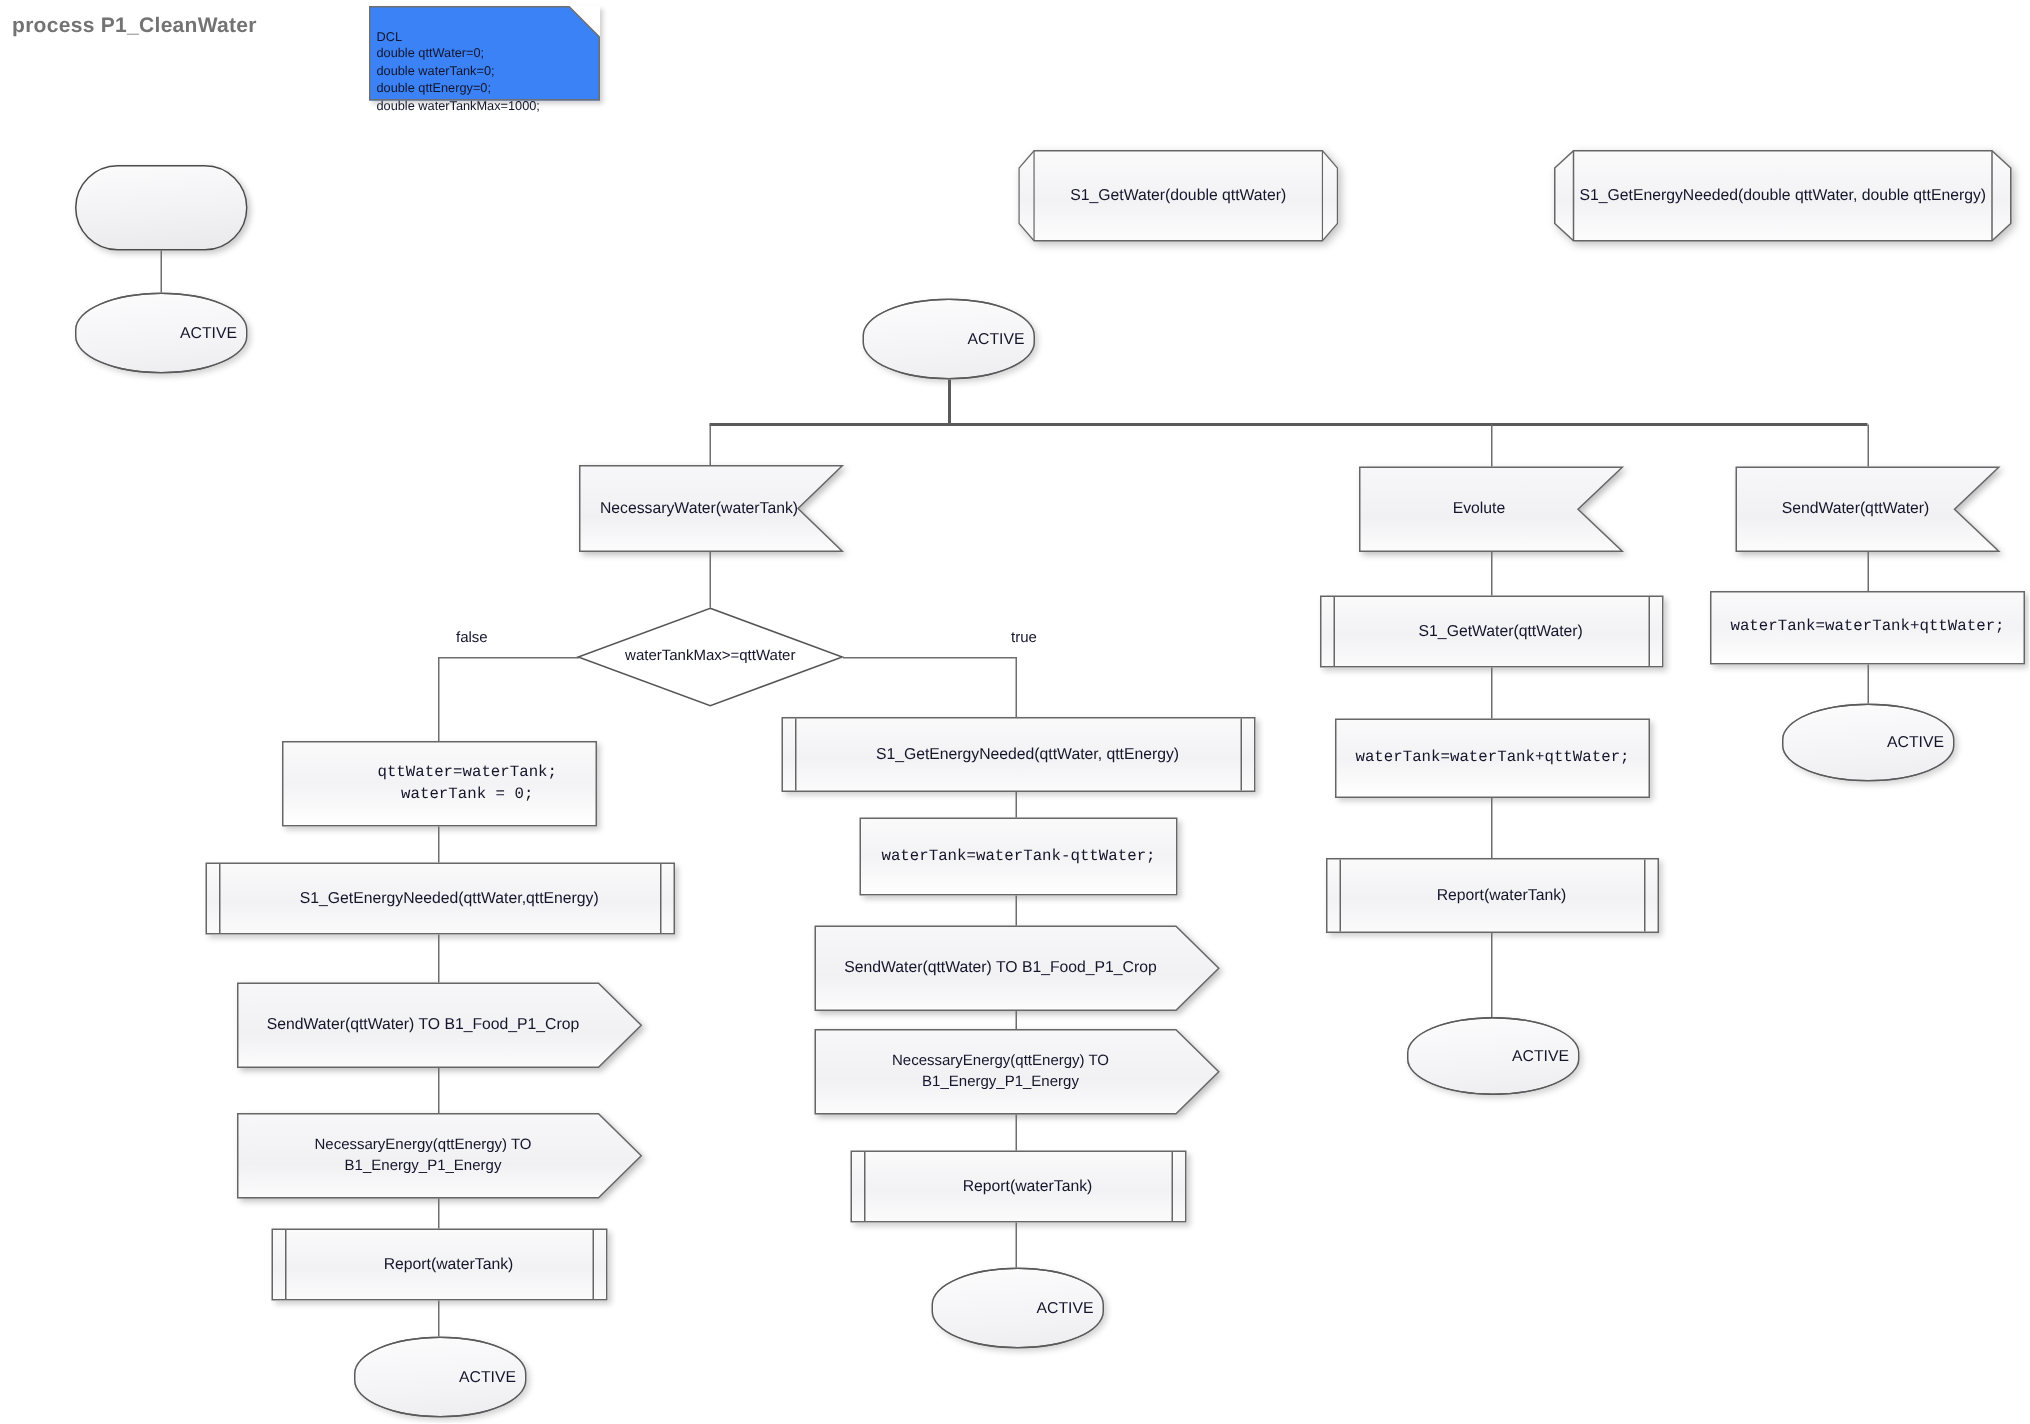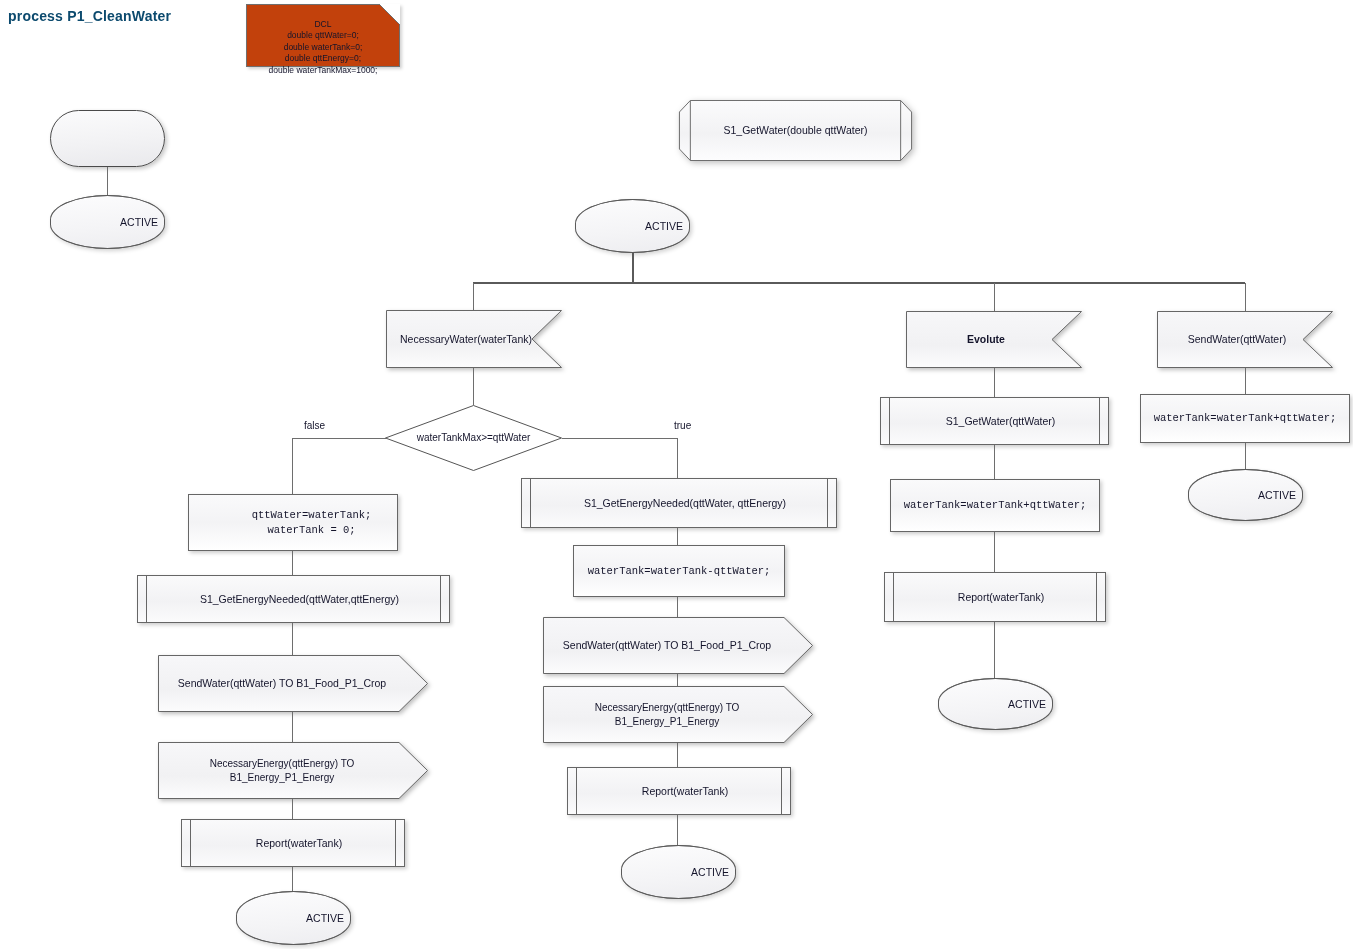--- a/index.html
+++ b/index.html
@@ -33,35 +33,35 @@
   }
   .node .lbl { position: relative; z-index: 3; padding: 0 6px; }
 
   
   #title {
     position: absolute;
     left: 8px; top: 8px;
     font-size: 14px;
     font-weight: bold;
     letter-spacing: .2px;
-    color: #0c4a6e;
+    color: #737373;
   }
 
   
   .note {
     position: absolute;
     box-sizing: border-box;
-    background: #c2410c;
+    background: #3b82f6;
     border: 1px solid #6f6f6f;
     font-size: 8.5px;
     line-height: 1.36;
     color: #14142b;
     padding: 2px 4px;
     white-space: pre-line;
-    text-align: center;
+    text-align: left;
     box-shadow: 2px 2px 3px rgba(0,0,0,.18);
   }
   .note .foldline {
     position: absolute;
     right: -1px; top: -1px;
     width: 21px; height: 21px;
     pointer-events: none;
   }
 
   
@@ -162,35 +162,49 @@
 double waterTank=0;
 double qttEnergy=0;
 double waterTankMax=1000;</span>
     <svg class="foldline" viewBox="0 0 21 21">
       <path d="M0 0 L21 21 L21 0 Z" fill="#ffffff" stroke="none"></path>
       <path d="M0 0 L21 21" stroke="#6f6f6f" stroke-width="1" fill="none"></path>
       <path d="M21 0 L0 0 L0 21" stroke="none" fill="none"></path>
     </svg>
   </div>
 
-  <div class="node decl" style="left:679px; top:100px; width:233px; height:61px;">
+  <div class="node decl" style="left:679px; top:100px; width:213px; height:61px;">
     <svg class="shp" viewBox="0 0 267 61" preserveAspectRatio="none">
       <defs>
           <linearGradient id="gDecl1" x1="0" y1="0" x2="0" y2="1">
         <stop offset="0" stop-color="#fbfbfc"></stop>
             <stop offset=".55" stop-color="#f2f2f4"></stop>
             <stop offset="1" stop-color="#fdfdfe"></stop>
       </linearGradient>
         </defs>
       <path d="M13 0.5 L254 0.5 L266.5 12 L266.5 49 L254 60.5 L13 60.5 L0.5 49 L0.5 12 Z" fill="url(#gDecl1)" stroke="#666" stroke-width="1"></path>
       <path d="M13 0.5 L13 60.5 M254 0.5 L254 60.5" stroke="#666" stroke-width="1" fill="none"></path>
     </svg>
     <span class="lbl">S1_GetWater(double qttWater)</span>
   </div>
 
+  <div class="node decl" style="left:1036px; top:100px; width:305px; height:61px;">
+    <svg class="shp" viewBox="0 0 305 61" preserveAspectRatio="none">
+      <defs>
+          <linearGradient id="gDecl2" x1="0" y1="0" x2="0" y2="1">
+        <stop offset="0" stop-color="#fbfbfc"></stop>
+            <stop offset=".55" stop-color="#f2f2f4"></stop>
+            <stop offset="1" stop-color="#fdfdfe"></stop>
+      </linearGradient>
+        </defs>
+      <path d="M13 0.5 L292 0.5 L304.5 12 L304.5 49 L292 60.5 L13 60.5 L0.5 49 L0.5 12 Z" fill="url(#gDecl2)" stroke="#666" stroke-width="1"></path>
+      <path d="M13 0.5 L13 60.5 M292 0.5 L292 60.5" stroke="#666" stroke-width="1" fill="none"></path>
+    </svg>
+    <span class="lbl">S1_GetEnergyNeeded(double qttWater, double qttEnergy)</span>
+  </div>
 
   <div class="node start" style="left:50px; top:110px; width:115px; height:57px;">
     <span class="lbl"></span>
   </div>
   <div class="ln v" style="left:107px; top:167px; height:28px;"></div>
   <div class="node state" style="left:50px; top:195px; width:115px; height:54px;">
     <span class="lbl">ACTIVE</span>
   </div>
 
   <div class="node state" style="left:575px; top:199px; width:115px; height:54px;">
@@ -315,21 +329,21 @@
   <div class="ln v" style="left:677px; top:815px; height:30px;"></div>
 
   <div class="node state" style="left:621px; top:845px; width:115px; height:54px;">
     <span class="lbl">ACTIVE</span>
   </div>
 
   <div class="node input" style="left:906px; top:311px; width:176px; height:57px;">
     <svg class="shp" viewBox="0 0 176 57" preserveAspectRatio="none">
       <path d="M0.5 0.5 L175.5 0.5 L146 28.5 L175.5 56.5 L0.5 56.5 Z" fill="url(#gIn1)" stroke="#666" stroke-width="1"></path>
     </svg>
-    <span class="lbl" style="margin-right:16px;font-weight:bold;">Evolute</span>
+    <span class="lbl" style="margin-right:16px;">Evolute</span>
   </div>
   <div class="ln v" style="left:994px; top:368px; height:29px;"></div>
 
   <div class="node proc" style="left:880px; top:397px; width:229px; height:48px;">
     <span class="bar l"></span>
     <span class="bar r"></span>
     <span class="lbl">S1_GetWater(qttWater)</span>
   </div>
   <div class="ln v" style="left:994px; top:445px; height:34px;"></div>
 

